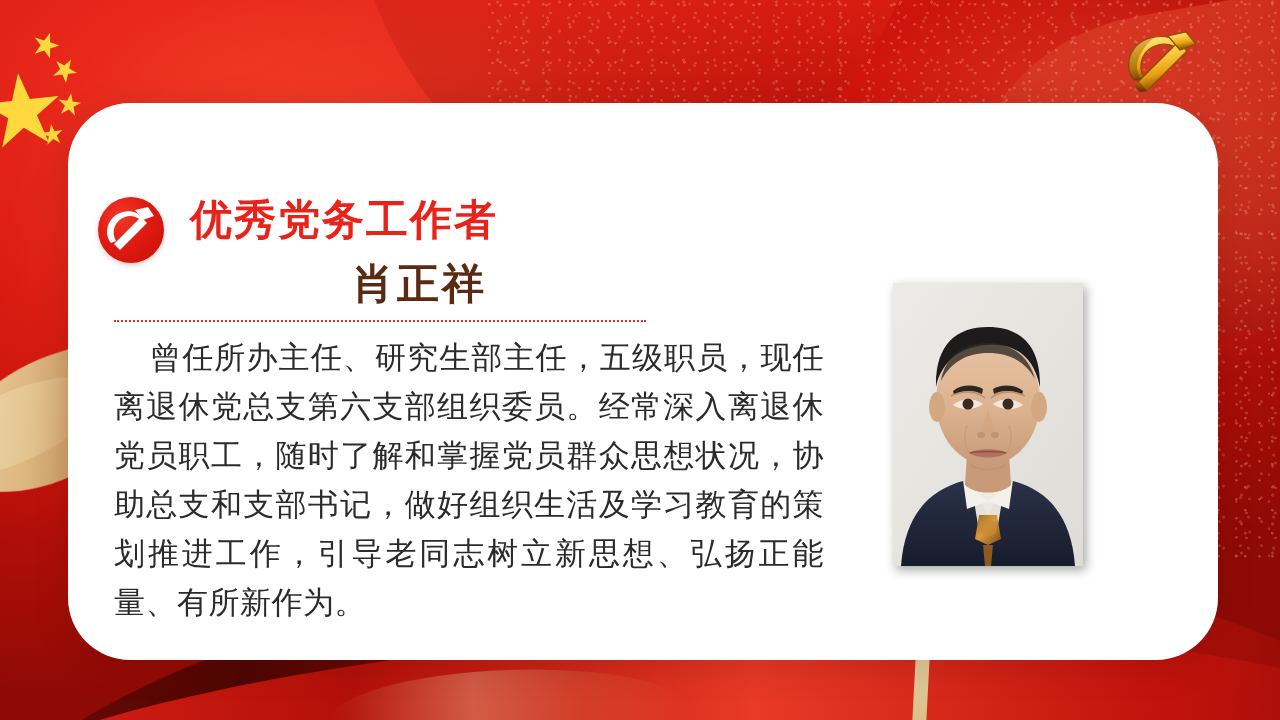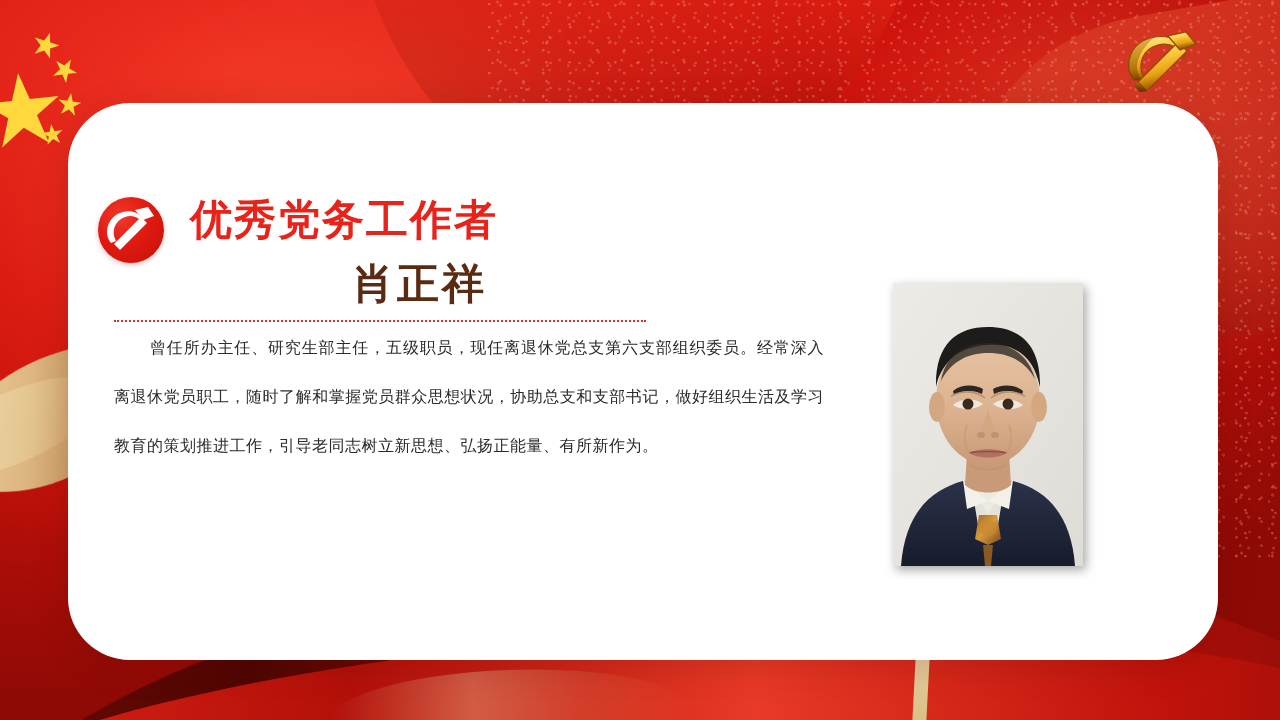--- a/index.html
+++ b/index.html
@@ -150,23 +150,23 @@
     white-space:nowrap;
     line-height:1;
   }
   .divider{
     position:absolute;left:114px;top:320px;width:532px;height:0;
     border-top:2.5px dotted #d4342b;
   }
 
   
   .body-text{
-    position:absolute;left:114px;top:323px;width:710px;
+    position:absolute;left:114px;top:333px;width:710px;
     font-family:"DejaVu Sans","Liberation Sans",sans-serif;
-    font-size:16px;
+    font-size:31px;
     line-height:49px;
     color:#2b2b2b;
     text-align:justify;
     text-align-last:left;
     text-indent:36px;
     letter-spacing:.5px;
   }
 
   
   .portrait{

